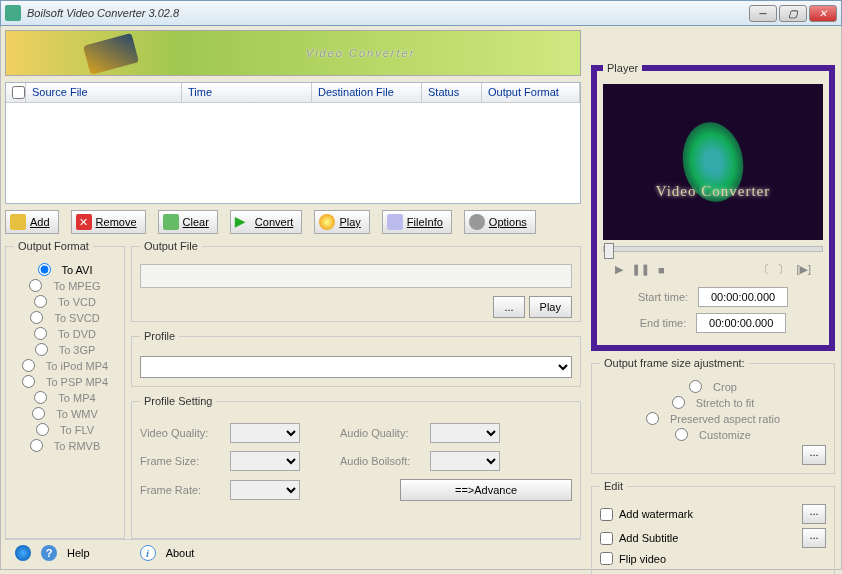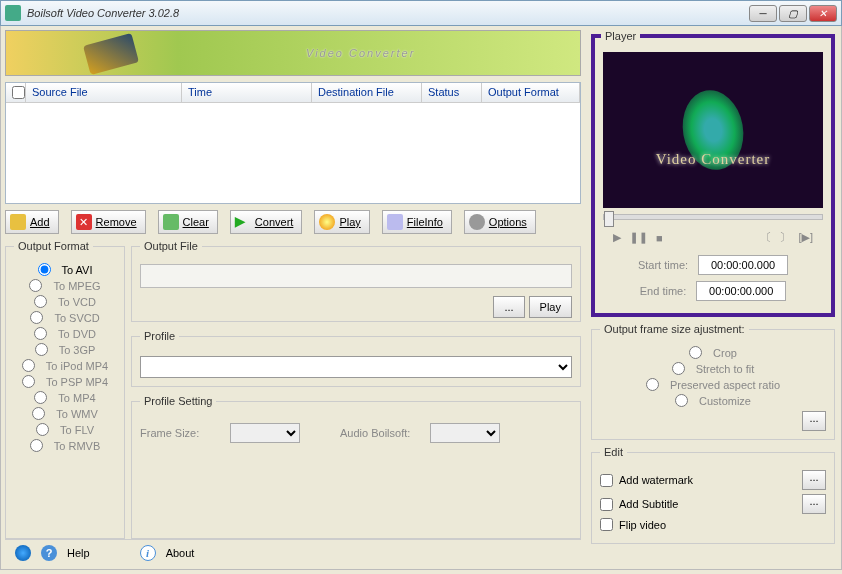--- a/index.html
+++ b/index.html
@@ -40,21 +40,21 @@
 .psrow label { width: 90px; color: #888; }
 .psrow select { width: 70px; height: 20px; border: 1px solid #aaa; }
 .psrow .gap { width: 40px; }
 .psrow .adv { flex: 1; margin-left: 100px; }
 .statusbar { height: 26px; display: flex; align-items: center; padding: 0 10px; gap: 10px; border-top: 1px solid #ccc; }
 .statusbar .globe { width: 16px; height: 16px; background: radial-gradient(#4af,#05a); border-radius: 50%; }
 .statusbar .link { color: #333; flex: 1; }
 .statusbar .hicon { width: 16px; height: 16px; background: #4a90d9; border-radius: 50%; color: #fff; text-align: center; line-height: 16px; font-weight: bold; }
 .statusbar .iicon { width: 16px; height: 16px; background: #fff; border: 1px solid #4a90d9; color: #4a90d9; border-radius: 50%; text-align: center; line-height: 14px; font-style: italic; font-weight: bold; font-family: serif; }
 .right { flex: 1; padding: 4px 6px; display: flex; flex-direction: column; gap: 6px; position: relative; }
-.player { border: 4px solid #4c1d95; padding: 6px; }
+.player { border: 6px solid #4c1d95; padding: 6px; margin-top: 32px; }
 .preview { width: 220px; height: 156px; background: #1a0628; margin: 4px auto; display: flex; align-items: center; justify-content: center; position: relative; }
 .preview .swirl { width: 60px; height: 80px; background: radial-gradient(ellipse,#3aa 20%,#1a5 50%,transparent); border-radius: 50%; transform: rotate(-10deg); position: absolute; }
 .preview .txt { color: #e0d0a0; font-family: cursive; font-size: 15px; position: absolute; bottom: 40px; text-shadow: 0 0 4px #fff; letter-spacing: 1px; }
 .slider { width: 220px; height: 6px; background: #ddd; margin: 6px auto 10px; border: 1px solid #bbb; position: relative; }
 .slider::before { content: ''; position: absolute; left: 0; top: -4px; width: 8px; height: 14px; background: #eee; border: 1px solid #888; }
 .pctrls { display: flex; gap: 8px; padding: 0 12px; align-items: center; color: #888; font-size: 14px; }
 .pctrls .sp { flex: 1; }
 .times { margin-top: 10px; }
 .trow { display: flex; align-items: center; justify-content: center; gap: 10px; margin: 6px 0; }
 .trow label { color: #888; }
@@ -188,25 +188,37 @@
             <button class="smbtn">Play</button>
           </div>
         </fieldset>
         <fieldset class="profile">
           <legend>Profile</legend>
           <select></select>
         </fieldset>
         <fieldset class="psetting">
           <legend>Profile Setting</legend>
           <div class="psrow">
+              <label>Video Quality:</label>
+              <select></select>
+              <div class="gap"></div>
+              <label>Audio Quality:</label>
+              <select></select>
+            </div>
+          <div class="psrow">
               <label>Frame Size:</label>
               <select></select>
               <div class="gap"></div>
               <label>Audio Boilsoft:</label>
               <select></select>
+            </div>
+          <div class="psrow">
+              <label>Frame Rate:</label>
+              <select></select>
+              <button class="smbtn adv">==&gt;Advance</button>
             </div>
         </fieldset>
       </div>
     </div>
     <div class="statusbar">
       <div class="globe"></div>
       <div class="hicon">?</div>
       <div>Help</div>
       <div style="width:30px"></div>
       <div class="iicon">i</div>

